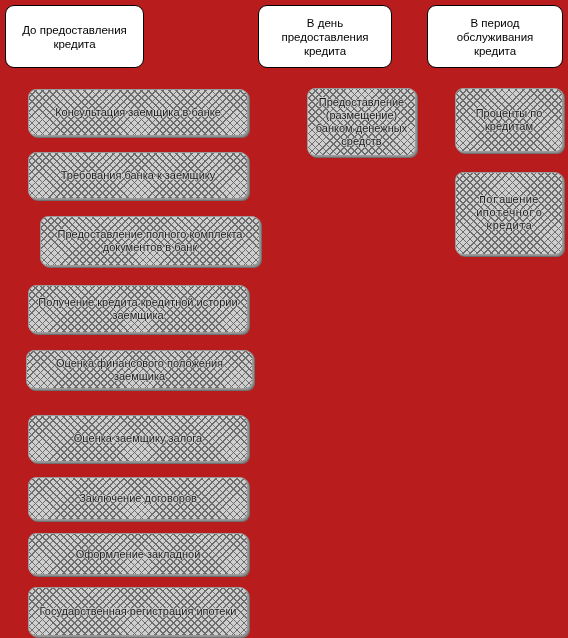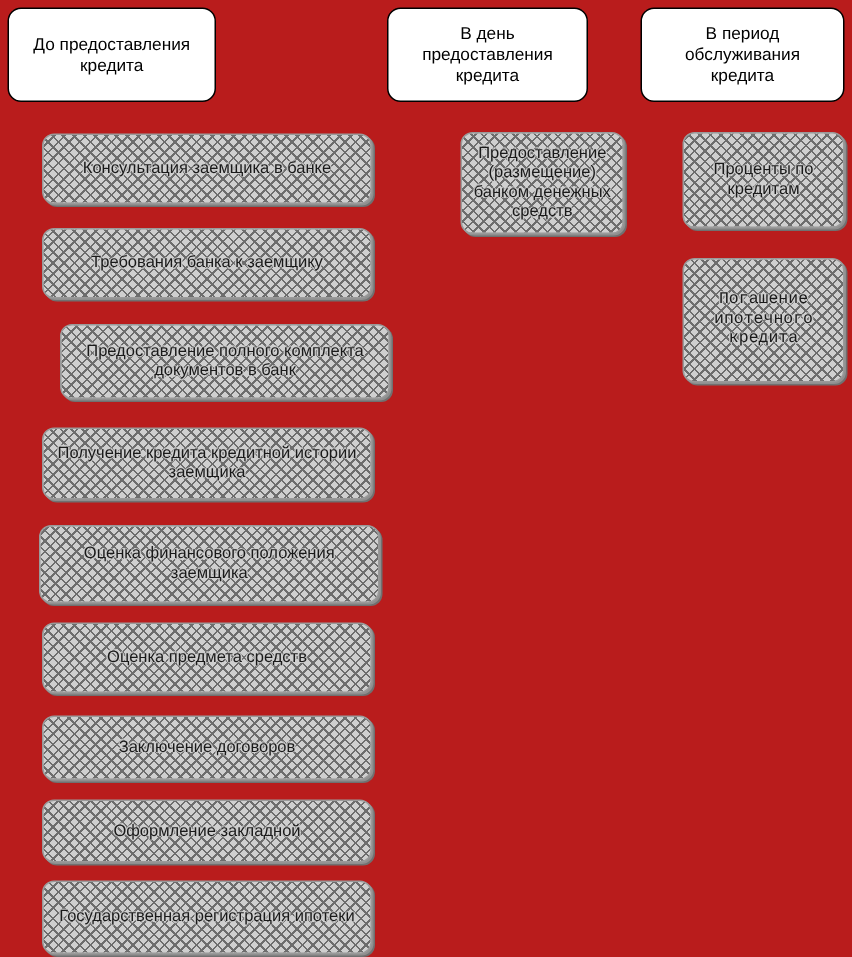--- a/index.html
+++ b/index.html
@@ -89,26 +89,26 @@
   </div>
 
   <div class="node" style="left:40px; top:216px; width:220px; height:50px;">
     <span class="lbl">Предоставление полного комплекта документов в банк</span>
   </div>
 
   <div class="node" style="left:28px; top:285px; width:220px; height:48px;">
     <span class="lbl">Получение кредита кредитной истории заемщика</span>
   </div>
 
-  <div class="node" style="left:26px; top:350px; width:227px; height:52px;">
+  <div class="node" style="left:26px; top:350px; width:227px; height:39px;">
     <span class="lbl">Оценка финансового положения заемщика</span>
   </div>
 
   <div class="node" style="left:28px; top:415px; width:220px; height:47px;">
-    <span class="lbl">Оценка предмета средств</span>
+    <span class="lbl">Оценка заемщику залога</span>
   </div>
 
   <div class="node" style="left:28px; top:477px; width:220px; height:43px;">
     <span class="lbl">Заключение договоров</span>
   </div>
 
   <div class="node" style="left:28px; top:533px; width:220px; height:42px;text-align:right;">
     <span class="lbl">Оформление закладной</span>
   </div>
 

